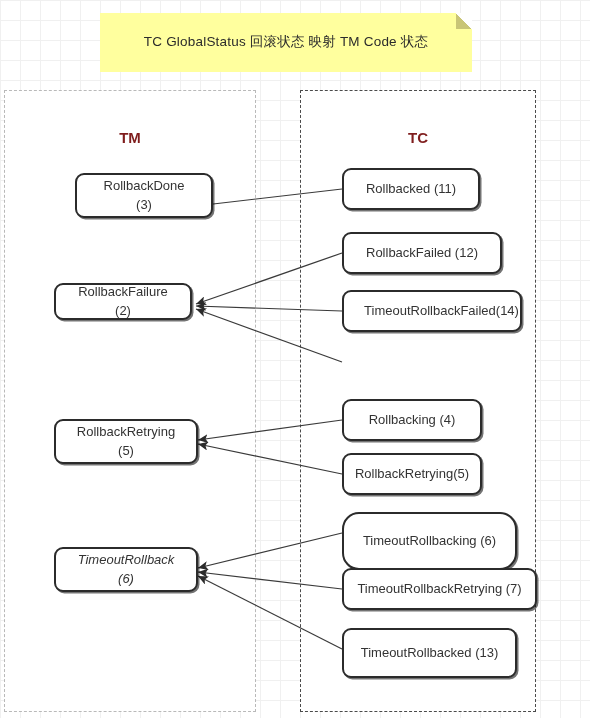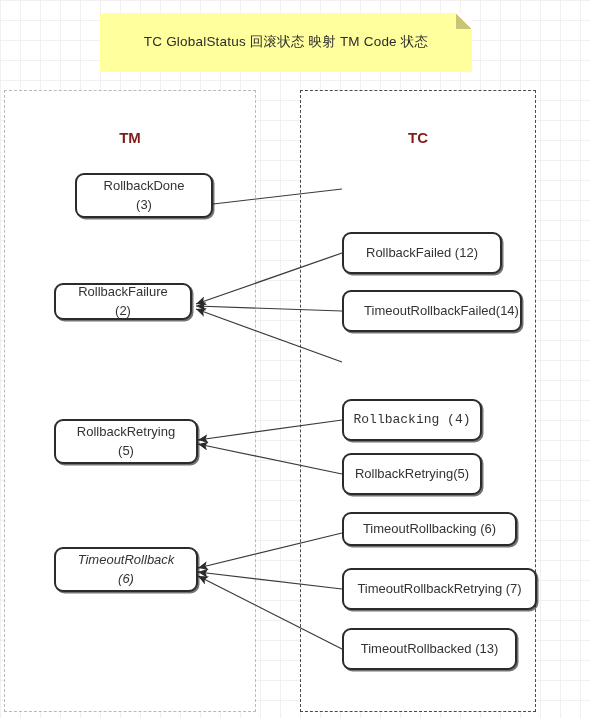--- a/index.html
+++ b/index.html
@@ -172,43 +172,46 @@
   <div class="node" style="left:54px;  top:419px; width:144px; height:45px;">
     <span>RollbackRetrying</span>
     <span class="l2">(5)</span>
   </div>
 
   <div class="node" style="left:54px;  top:547px; width:144px; height:45px;font-style:italic;">
     <span>TimeoutRollback</span>
     <span class="l2">(6)</span>
   </div>
 
+  <div class="node" style="left:342px; top:168px; width:138px; height:42px;">
+    <span>Rollbacked (11)</span>
+  </div>
 
   <div class="node" style="left:342px; top:232px; width:160px; height:42px;">
     <span>RollbackFailed (12)</span>
   </div>
 
   <div class="node" style="left:342px; top:290px; width:180px; height:42px;padding-left:19px;">
     <span>TimeoutRollbackFailed(14)</span>
   </div>
 
 
-  <div class="node" style="left:342px; top:399px; width:140px; height:42px;font-family:Liberation Mono, monospace;">
+  <div class="node" style="left:342px; top:399px; width:140px; height:42px;">
     <span>Rollbacking (4)</span>
   </div>
 
   <div class="node" style="left:342px; top:453px; width:140px; height:42px;">
     <span>RollbackRetrying(5)</span>
   </div>
 
-  <div class="node" style="left:342px; top:512px; width:175px; height:34px;">
+  <div class="node" style="left:342px; top:512px; width:175px; height:58px;border-radius:17px;">
     <span>TimeoutRollbacking (6)</span>
   </div>
 
   <div class="node" style="left:342px; top:568px; width:195px; height:42px;">
     <span>TimeoutRollbackRetrying (7)</span>
   </div>
 
-  <div class="node" style="left:342px; top:628px; width:175px; height:42px;">
+  <div class="node" style="left:342px; top:628px; width:175px; height:50px;">
     <span>TimeoutRollbacked (13)</span>
   </div>
 
 </div>
 
 </body></html>

